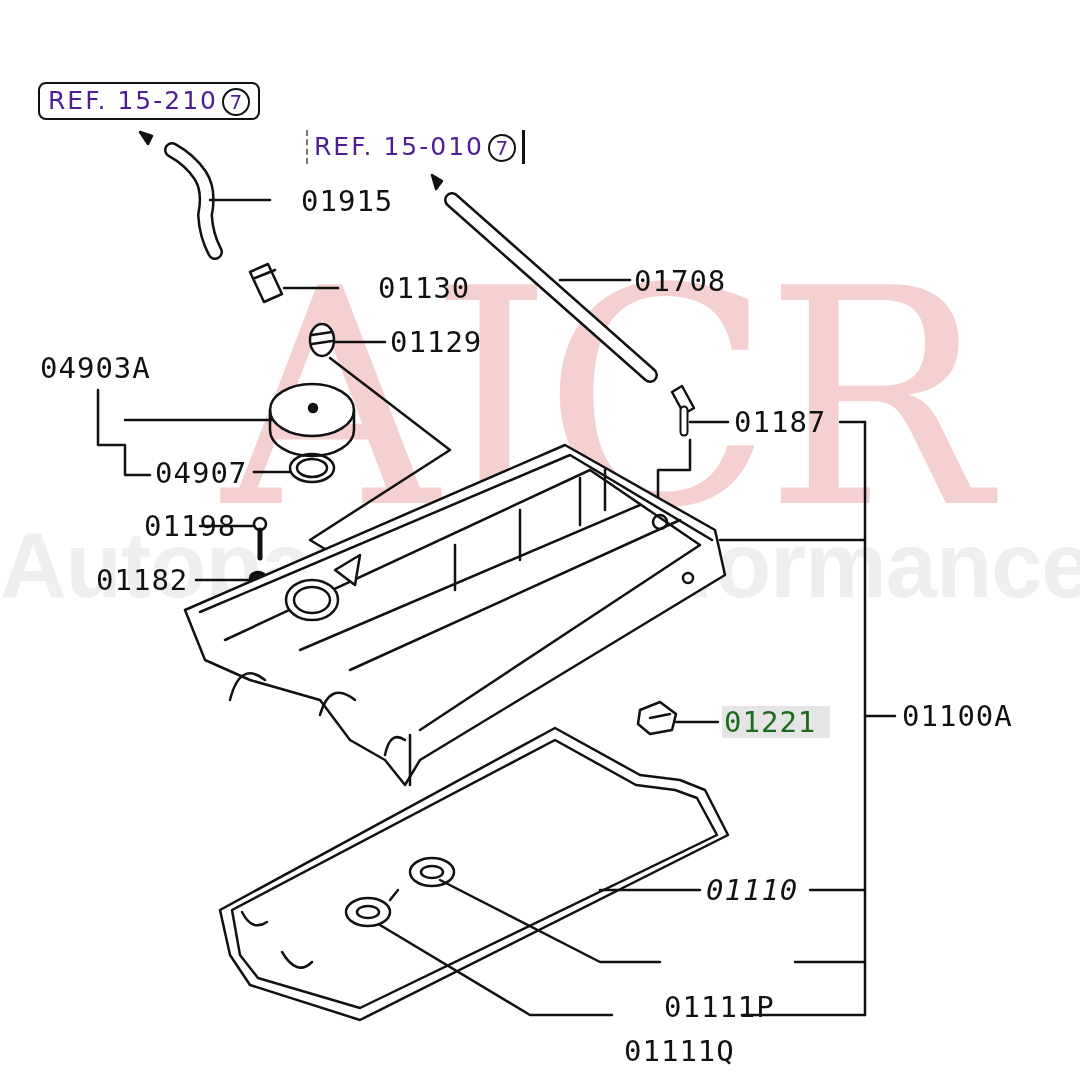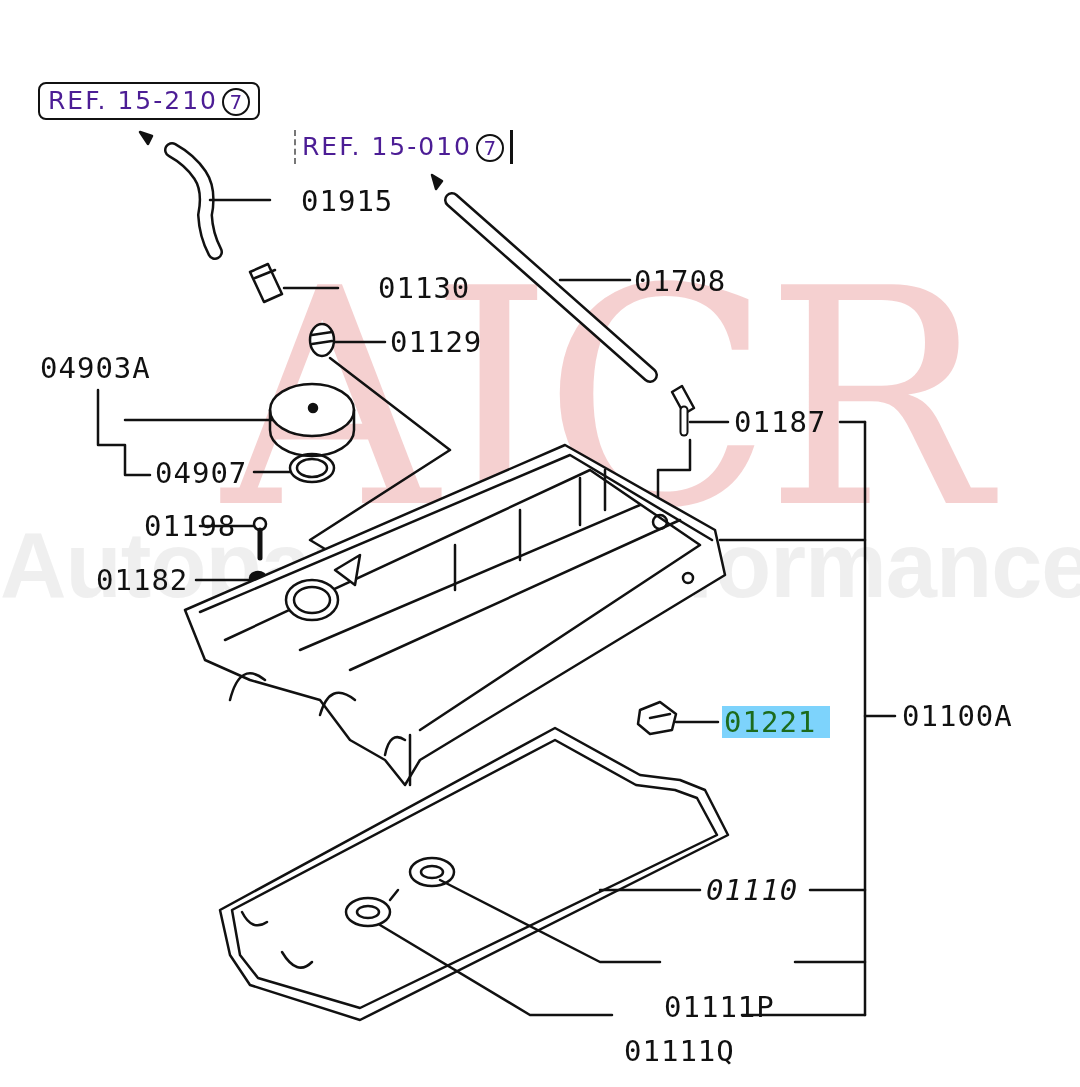--- a/index.html
+++ b/index.html
@@ -5,21 +5,21 @@
   html,body{margin:0;padding:0;background:#ffffff;}
   body{width:1080px;height:1087px;position:relative;overflow:hidden;font-family:"DejaVu Sans",sans-serif;}
   #stage{position:absolute;left:0;top:0;width:1080px;height:1087px;}
   .wm-big{position:absolute;left:222px;top:250px;font-family:"DejaVu Serif",serif;font-size:300px;line-height:300px;color:rgba(232,150,150,0.45);letter-spacing:-8px;}
   .wm-sub{position:absolute;left:0;top:515px;width:1080px;font-family:"Liberation Sans",sans-serif;font-weight:bold;font-size:92px;line-height:100px;color:rgba(210,210,210,0.35);white-space:nowrap;letter-spacing:-1px;}
   .lbl{position:absolute;font-family:"DejaVu Sans Mono",monospace;font-size:29px;line-height:32px;color:#111;letter-spacing:1px;white-space:nowrap;}
   .ref{position:absolute;font-family:"DejaVu Sans",sans-serif;font-size:25px;line-height:30px;color:#4c1d95;letter-spacing:2px;white-space:nowrap;}
   .ref-box{border:2.5px solid #111;border-radius:8px;padding:2px 8px;}
   .ref-br{padding:2px 6px;border-left:2px dashed #777;border-right:3px solid #111;}
   .circ{display:inline-block;width:24px;height:24px;border:2px solid #111;border-radius:50%;text-align:center;line-height:24px;font-size:20px;margin-left:4px;letter-spacing:0;}
-  .hl{background:#7dd3fc;color:#1c6b1c;padding:0 14px 0 2px;}
+  .hl{background:#e5e5e5;color:#1c6b1c;padding:0 14px 0 2px;}
 </style>
 </head>
 <body>
 
 <div id="stage">
 
   <div class="wm-big">AJCR</div>
   <div class="wm-sub">Autoparts &amp; Performance</div>
 
   <svg width="1080" height="1087" style="position:absolute;left:0;top:0;" fill="none" stroke="#111" stroke-width="2.5" stroke-linejoin="round" stroke-linecap="round">
@@ -133,21 +133,21 @@
     <line x1="865" y1="422" x2="865" y2="1015"></line>
     <line x1="865" y1="716" x2="895" y2="716"></line>
     <line x1="810" y1="890" x2="865" y2="890"></line>
     <line x1="795" y1="962" x2="865" y2="962"></line>
     <line x1="742" y1="1015" x2="865" y2="1015"></line>
   </svg>
 
   <div class="ref ref-box" style="left:38px;top:82px;">
     <span>REF. 15-210</span><span class="circ">7</span>
   </div>
-  <div class="ref ref-br" style="left:294px;top:130px;">
+  <div class="ref ref-br" style="left:306px;top:130px;">
     <span>REF. 15-010</span><span class="circ">7</span>
   </div>
 
   <div class="lbl" style="left:275px;top:185px;margin-left:26px;">01915</div>
   <div class="lbl" style="left:342px;top:272px;margin-left:36px;">01130</div>
   <div class="lbl" style="left:634px;top:265px;">01708</div>
   <div class="lbl" style="left:390px;top:326px;">01129</div>
   <div class="lbl" style="left:40px;top:352px;">04903A</div>
   <div class="lbl" style="left:155px;top:457px;">04907</div>
   <div class="lbl" style="left:734px;top:406px;">01187</div>

